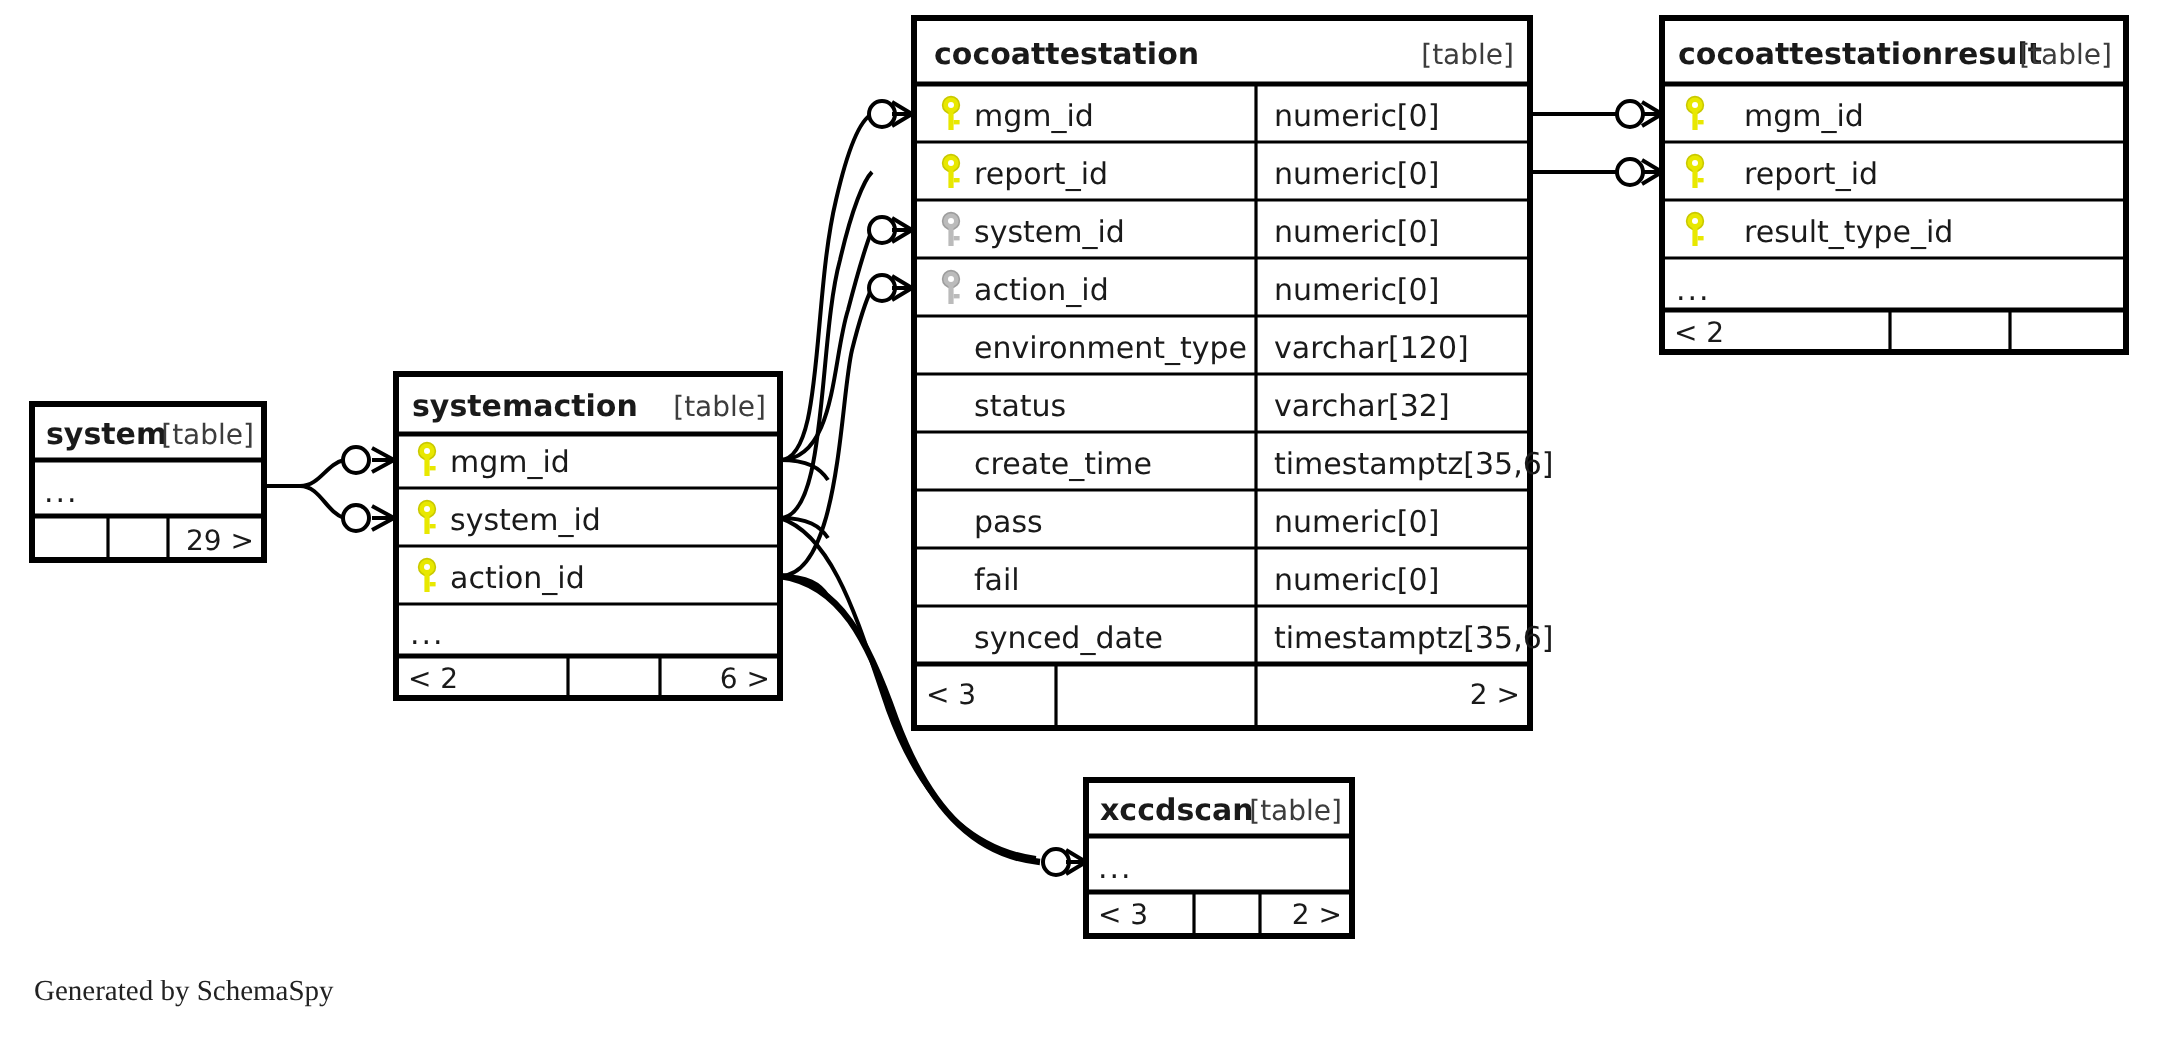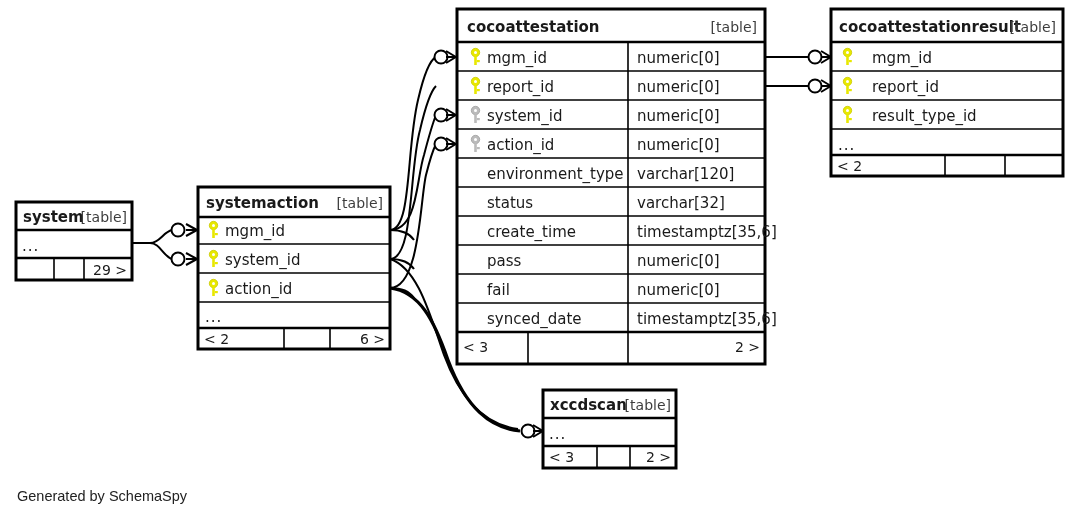--- a/index.html
+++ b/index.html
@@ -94,21 +94,21 @@
     fill: none;
     stroke: #000000;
     stroke-width: 2;
   }
   .footer-credit {
     position: absolute;
     left: 17px;
     top: 488px;
     font-size: 14.5px;
     color: #222222;
-    font-family: Liberation Sans, sans-serif;
+    font-family: Liberation Serif, serif;
     white-space: nowrap;
   }
 </style>
 </head>
 <body>
 
 <svg id="diagram" viewBox="0 0 1079 523">
 
   <g>
 

